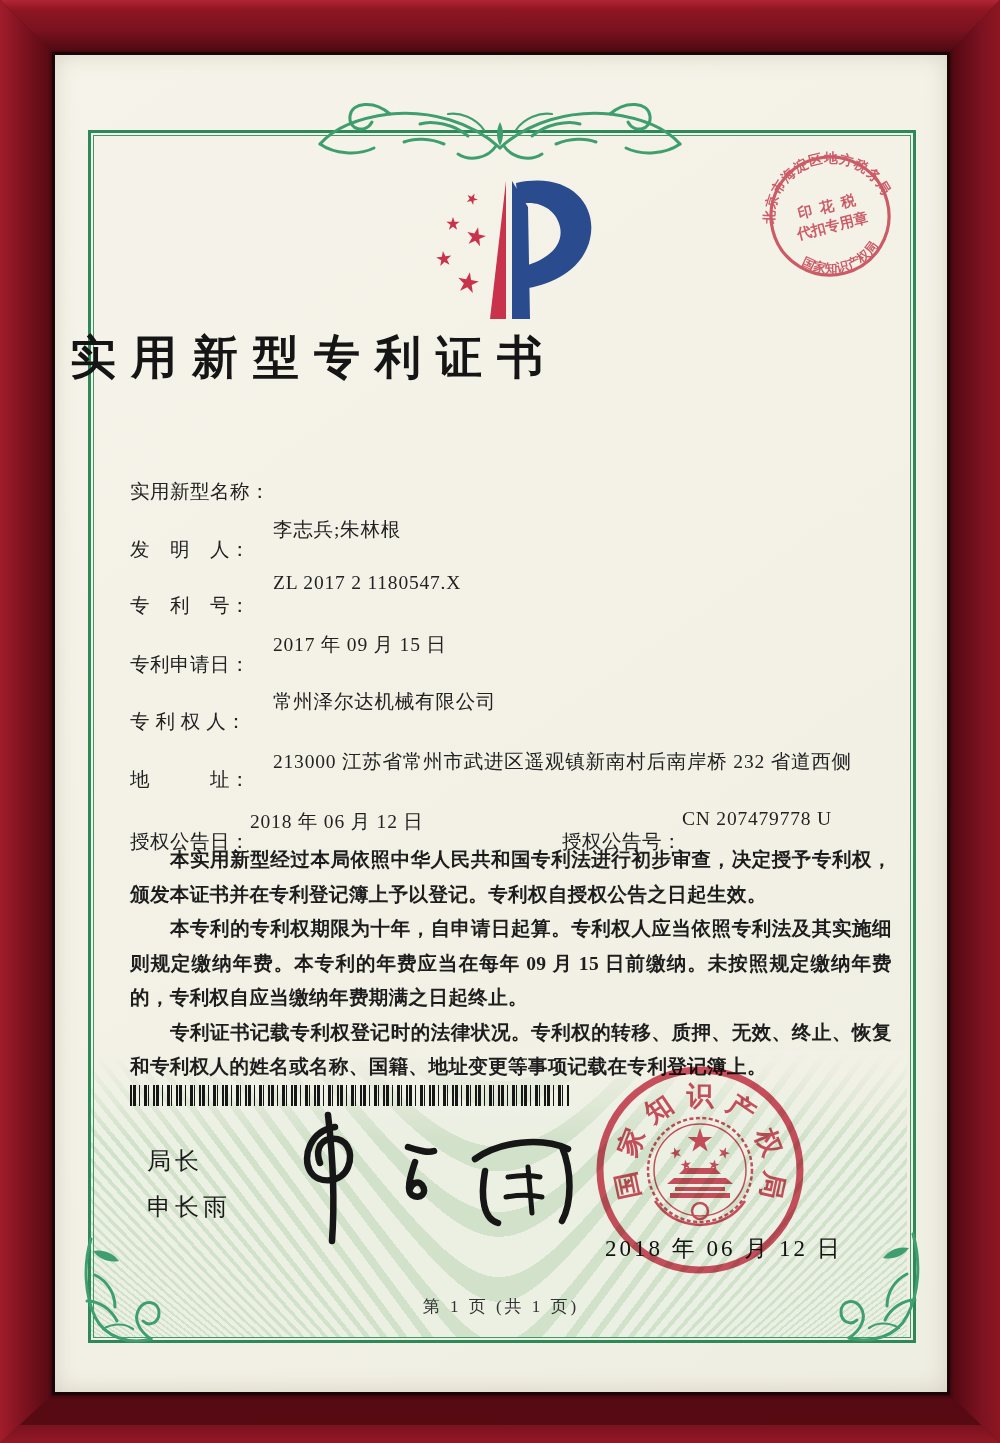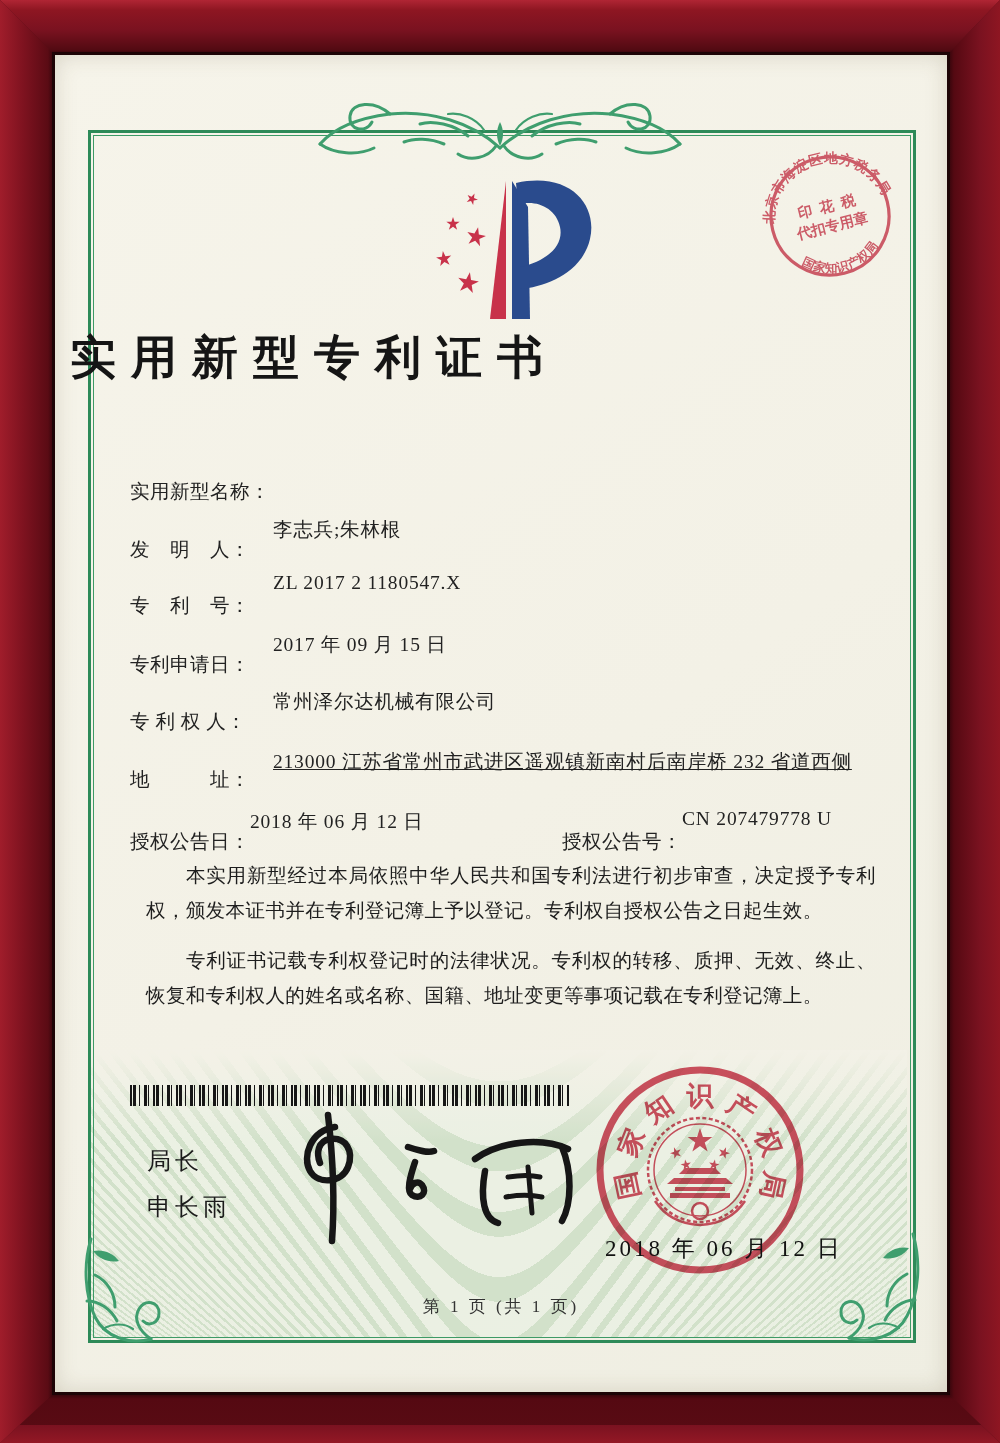--- a/index.html
+++ b/index.html
@@ -32,24 +32,24 @@
   .gborder::after{content:'';position:absolute;inset:2px;border:1px solid #3d9a66;}
   
   .abs{position:absolute;}
   .certno{left:75px;top:138px;font-size:21px;letter-spacing:5px;color:#2b2b2b;}
   .title{left:0;right:0;top:272px;text-align:left;font-size:46px;font-weight:700;
          letter-spacing:15px;text-indent:15px;color:#151515;}
   .rows{left:75px;top:403px;width:770px;font-size:19.5px;color:#222;}
   .row{position:absolute;left:0;display:flex;width:770px;}
   .lab{flex:none;width:143px;letter-spacing:.5px;margin-top:20px;}
   .val{letter-spacing:.8px;}
-  .val.wrap{width:610px;line-height:31px;text-decoration:underline;}
+  .val.wrap{width:610px;line-height:31px;}
   .gpair{position:absolute;display:flex;}
   .paras{left:75px;top:788px;width:762px;font-size:19.5px;line-height:34.5px;color:#1d1d1d;text-align:justify;}
-  .paras p{margin:16px;text-indent:40px;letter-spacing:.4px;}
+  .paras p{margin:0;text-indent:40px;letter-spacing:.4px;font-weight:bold;}
   .barcode{left:75px;top:1030px;width:440px;height:21px;
      background:repeating-linear-gradient(90deg,#161616 0 2px,transparent 2px 3px,
        #161616 3px 6px,transparent 6px 9px,#161616 9px 10px,transparent 10px 14px,
        #161616 14px 17px,transparent 17px 18px,#161616 18px 19px,transparent 19px 23px);}
   .dtitle{left:92px;top:1090px;font-size:24px;color:#1b1b1b;font-family:"Liberation Sans",sans-serif;letter-spacing:4px;}
   .dname{left:92px;top:1136px;font-size:24px;color:#1b1b1b;font-family:Liberation Mono, monospace;letter-spacing:4px;}
   .sealdate{left:550px;top:1178px;font-size:23px;letter-spacing:3px;color:#121212;}
   .footer{left:0;right:0;top:1240px;text-align:center;font-size:17px;letter-spacing:3px;color:#333;}
   .stamp{mix-blend-mode:multiply;}
   svg text{font-family:"Liberation Serif","DejaVu Serif",serif;}
@@ -175,20 +175,21 @@
       <span class="val">2018 年 06 月 12 日</span>
       <span class="gpair" style="left:432px">
         <span class="lab" style="width:auto">授权公告号：</span>
         <span class="val">CN 207479778 U</span>
       </span>
     </div>
   </div>
 
   <div class="abs paras">
     <p>本实用新型经过本局依照中华人民共和国专利法进行初步审查，决定授予专利权，颁发本证书并在专利登记簿上予以登记。专利权自授权公告之日起生效。</p>
+    <p>本专利的专利权期限为十年，自申请日起算。专利权人应当依照专利法及其实施细则规定缴纳年费。本专利的年费应当在每年 09 月 15 日前缴纳。未按照规定缴纳年费的，专利权自应当缴纳年费期满之日起终止。</p>
     <p>专利证书记载专利权登记时的法律状况。专利权的转移、质押、无效、终止、恢复和专利权人的姓名或名称、国籍、地址变更等事项记载在专利登记簿上。</p>
   </div>
 
   <div class="abs barcode"></div>
 
   <div class="abs dtitle">局长</div>
   <div class="abs dname">申长雨</div>
 
   <svg class="abs" style="left:225px;top:1052px;width:300px;height:145px" viewBox="0 0 300 145">
     <g stroke="#161616" fill="none" stroke-width="6.5" stroke-linecap="round" stroke-linejoin="round">

